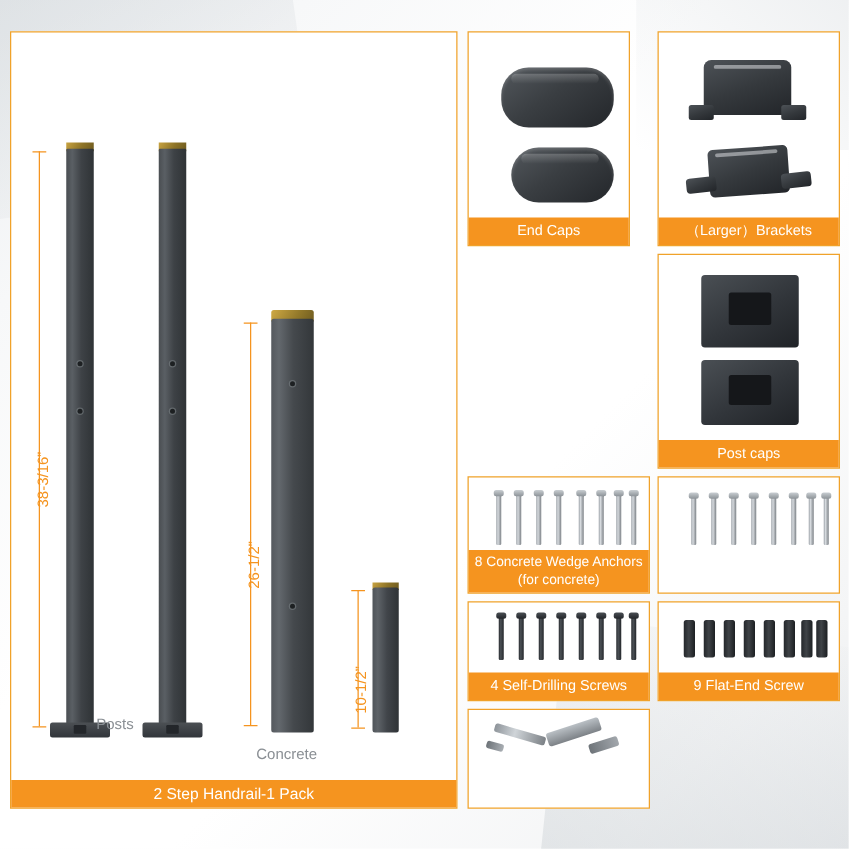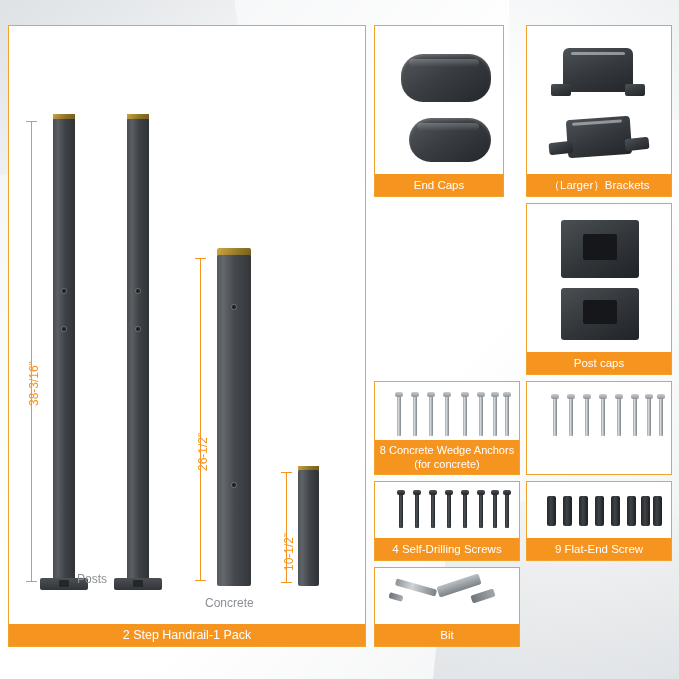--- a/index.html
+++ b/index.html
@@ -441,16 +441,15 @@
 
   <div class="panel" id="p-bit">
     <div class="panel-img">
 
       <div class="bit-shape" style="left:20px; top:16px; width:42px; height:7px; transform:rotate(16deg); background:linear-gradient(90deg,#8e949a,#cfd4d8 40%,#7c8186);"></div>
       <div class="bit-shape" style="left:14px; top:26px; width:14px; height:6px; transform:rotate(16deg); background:linear-gradient(90deg,#6d7378,#a9aeb3);"></div>
 
       <div class="bit-shape" style="left:62px; top:12px; width:44px; height:11px; transform:rotate(-18deg);"></div>
       <div class="bit-shape" style="left:96px; top:24px; width:24px; height:8px; transform:rotate(-18deg); background:linear-gradient(90deg,#6e7479,#a2a7ac);"></div>
     </div>
-    <div class="caption">Bit</div>
   </div>
 
 </div>
 
 </body></html>

